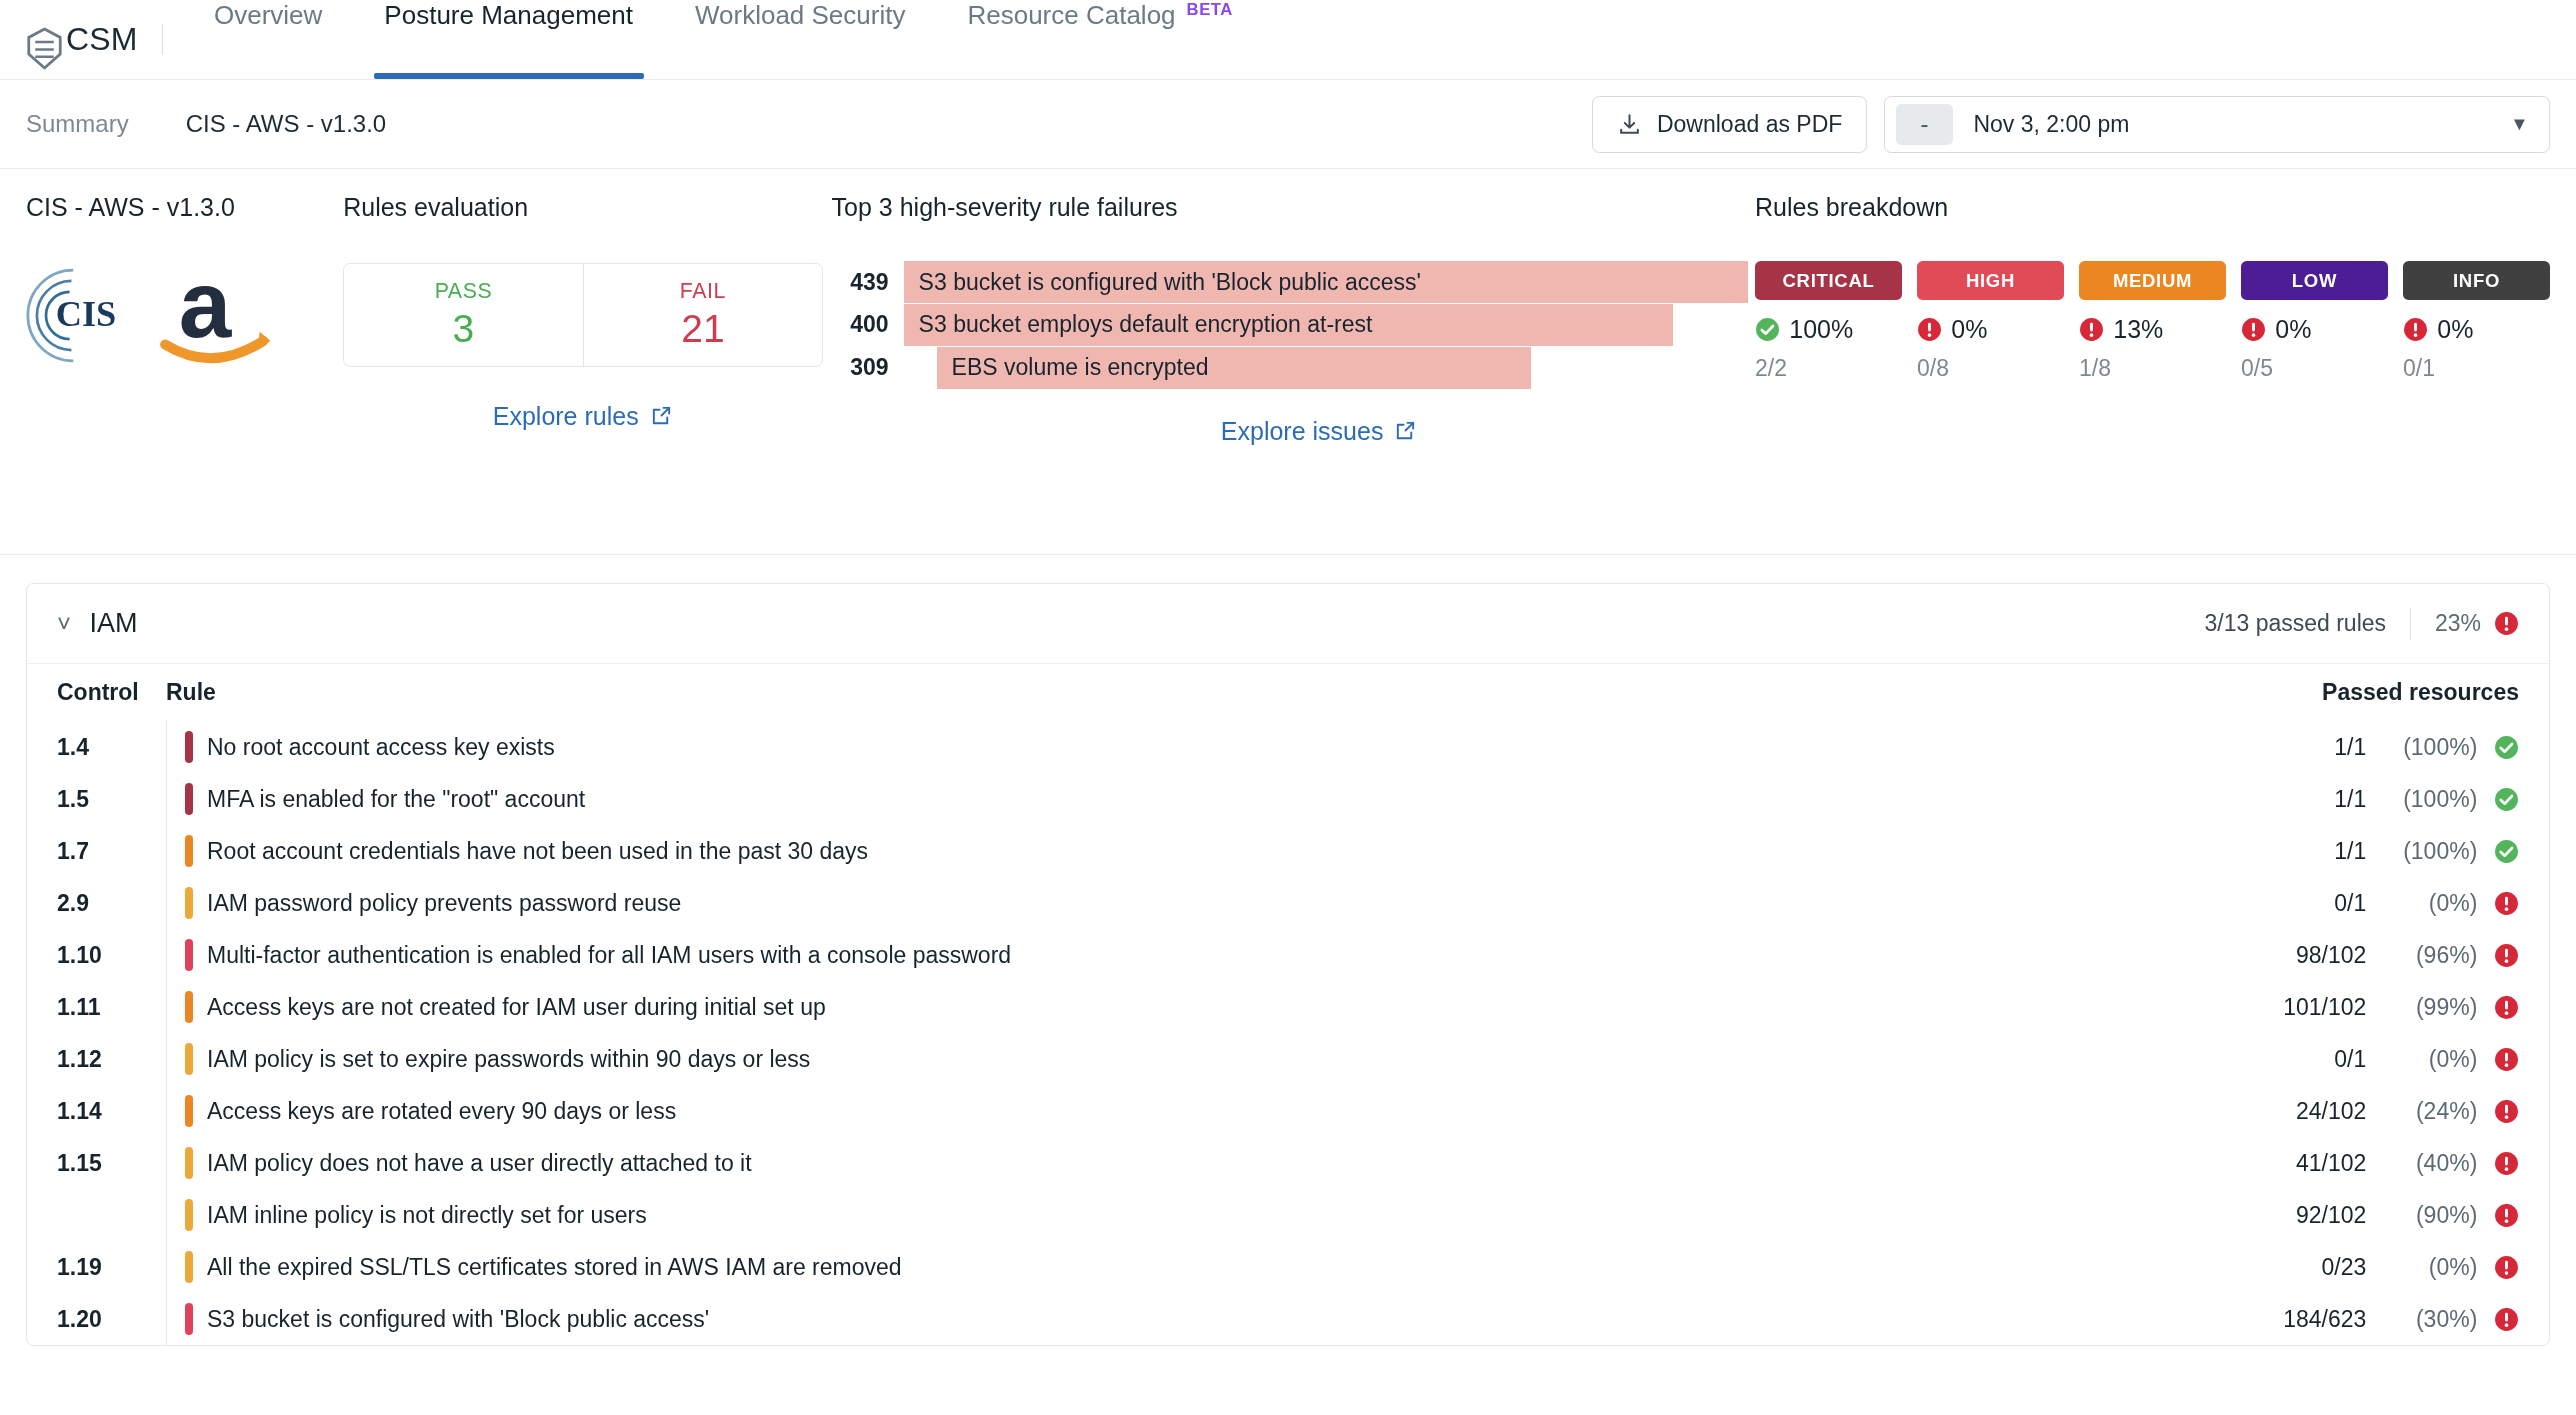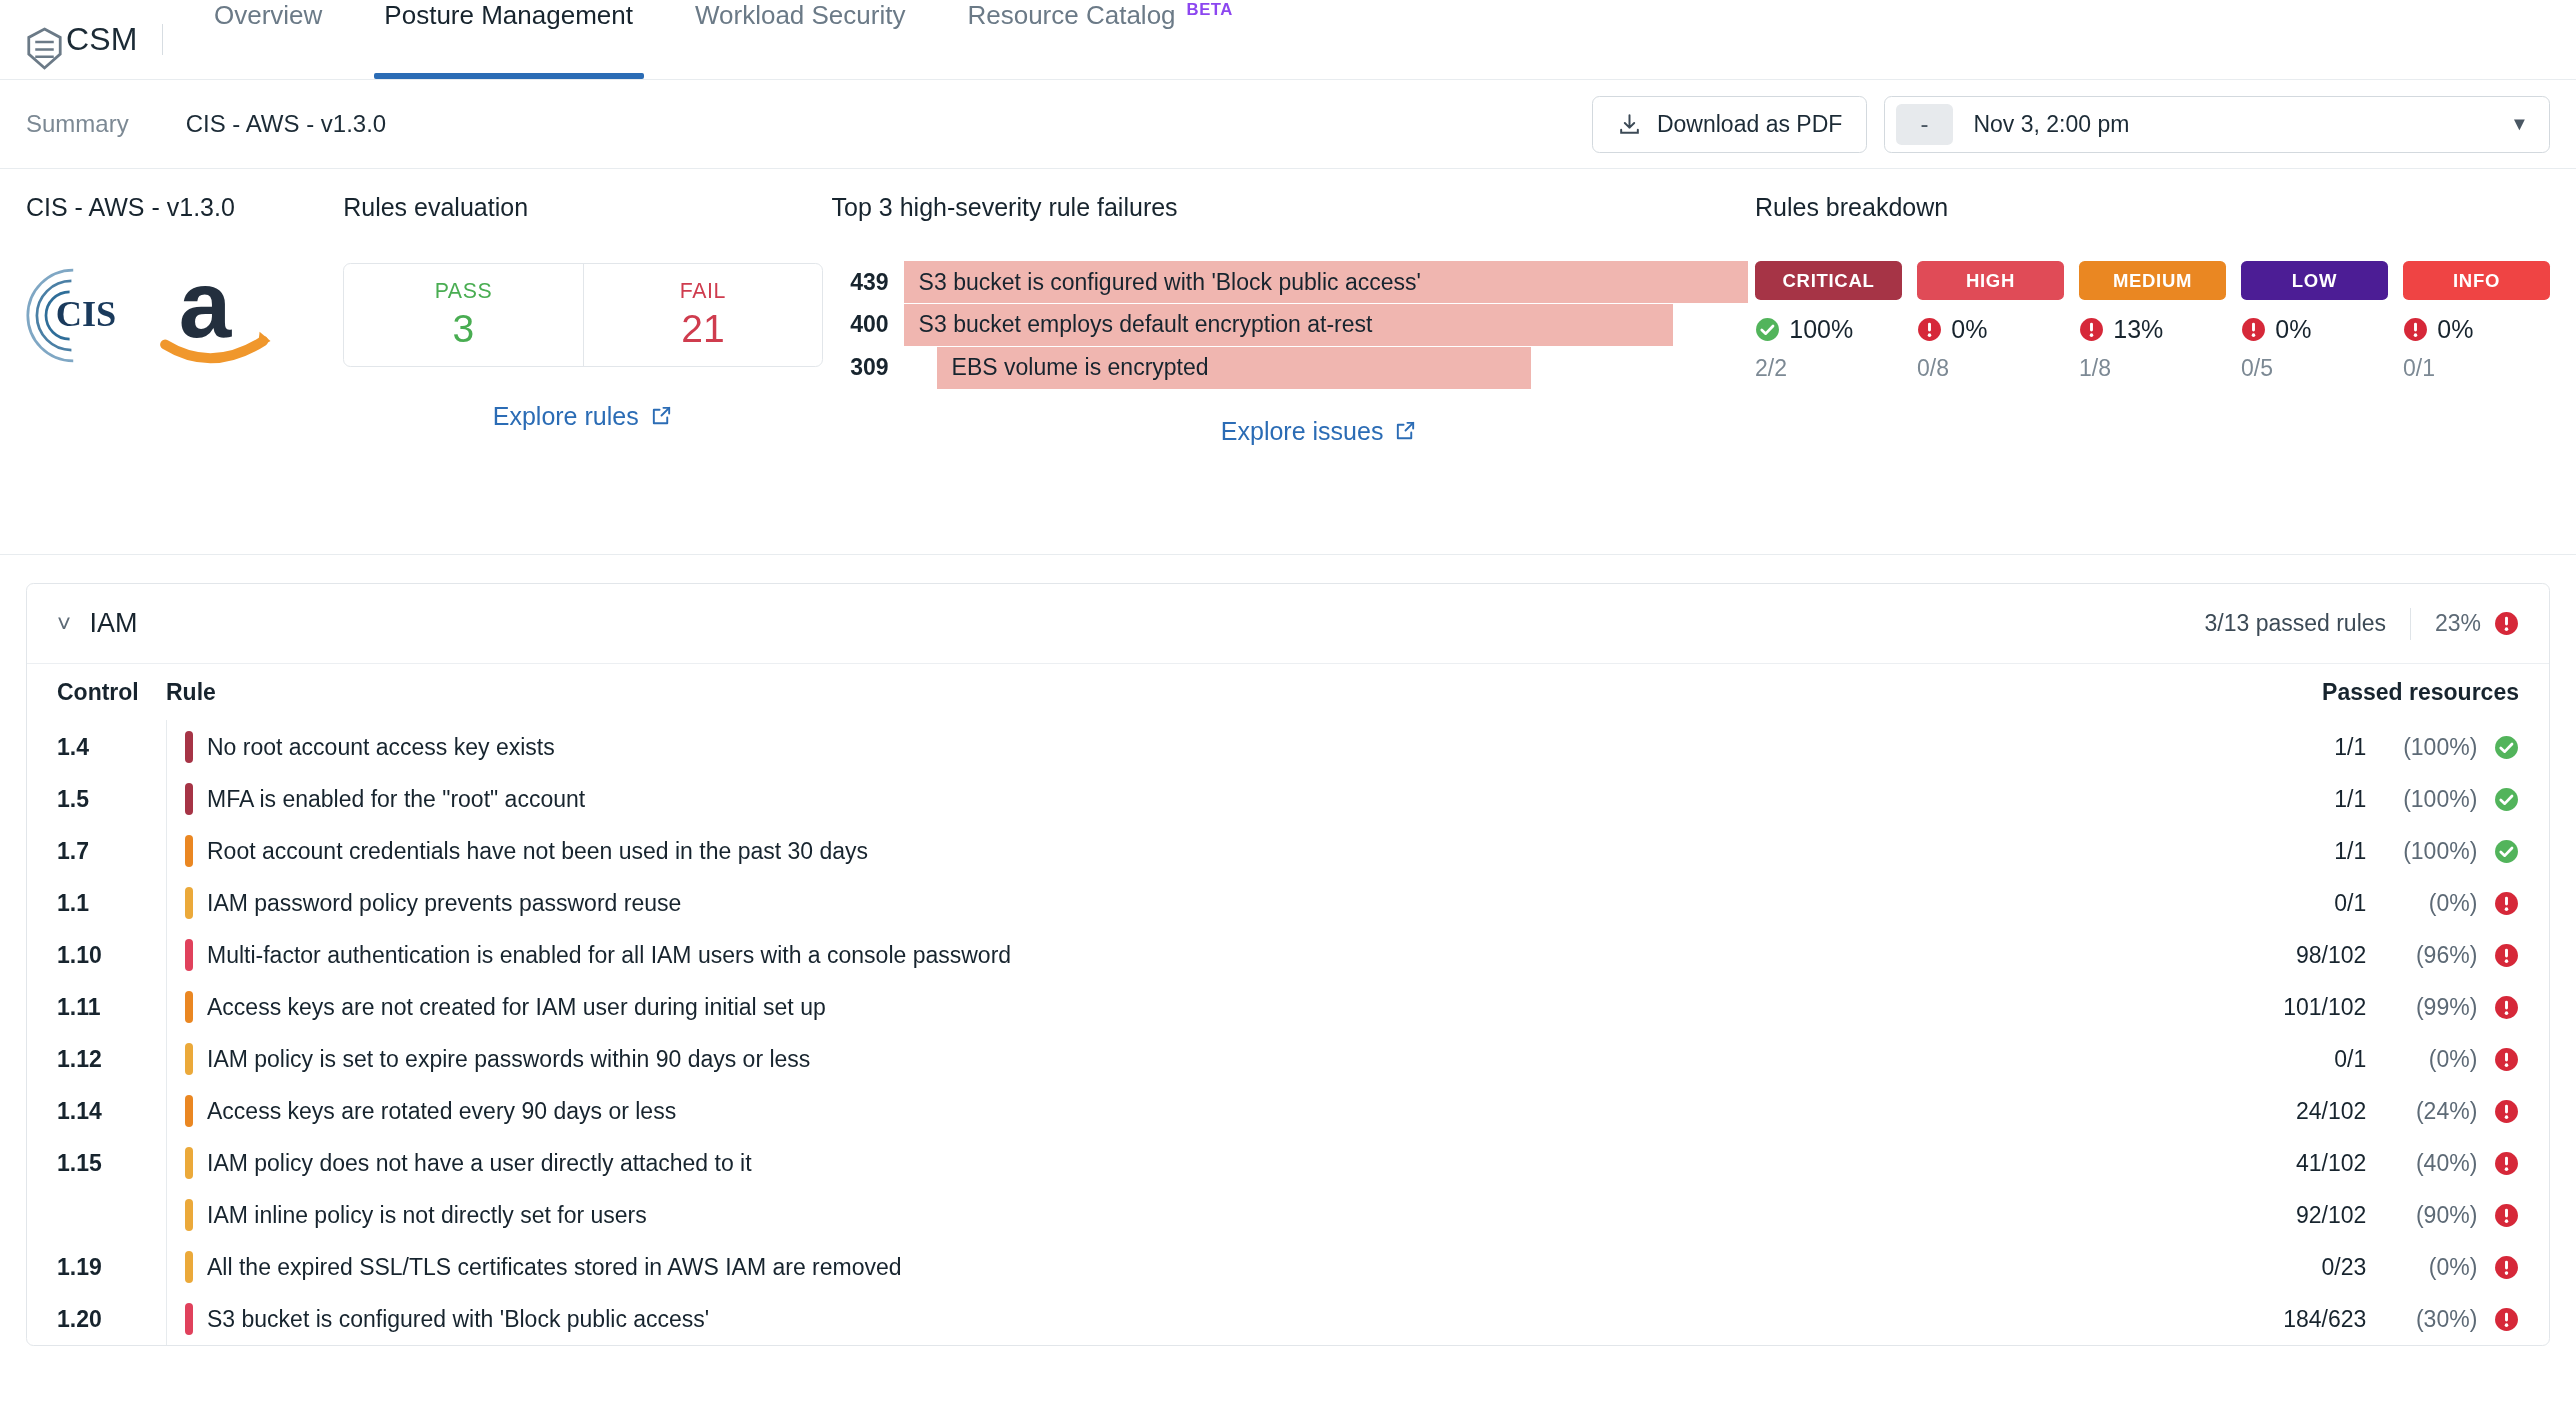--- a/index.html
+++ b/index.html
@@ -334,21 +334,21 @@
             <span class="ico"><svg viewBox="0 0 24 24" width="25" height="25">
                 <circle cx="12" cy="12" r="11" fill="#d62839"></circle>
                 <rect x="10.6" y="5.4" width="2.8" height="8.4" rx="1.4" fill="#fff"></rect>
                 <circle cx="12" cy="17.4" r="1.7" fill="#fff"></circle>
               </svg></span>
             <span>0%</span>
           </div>
           <div class="sev-frac">0/5</div>
         </div>
         <div class="sev-col">
-          <div class="sev-chip" style="background:#ef4444">INFO</div>
+          <div class="sev-chip" style="background:#404040">INFO</div>
           <div class="sev-pct">
             <span class="ico"><svg viewBox="0 0 24 24" width="25" height="25">
                 <circle cx="12" cy="12" r="11" fill="#d62839"></circle>
                 <rect x="10.6" y="5.4" width="2.8" height="8.4" rx="1.4" fill="#fff"></rect>
                 <circle cx="12" cy="17.4" r="1.7" fill="#fff"></circle>
               </svg></span>
             <span>0%</span>
           </div>
           <div class="sev-frac">0/1</div>
         </div>
@@ -420,21 +420,21 @@
                 <span class="p-pct">(100%)</span>
                 <span class="p-ico ico">
                   <svg viewBox="0 0 24 24" width="25" height="25">
                     <circle cx="12" cy="12" r="11" fill="#52b45b"></circle>
                     <path d="M6.5 12.4 L10.3 16 L17.3 8.6" fill="none" stroke="#fff" stroke-width="2.6" stroke-linecap="round" stroke-linejoin="round"></path>
                   </svg>
                 </span>
               </span></td>
           </tr>
           <tr>
-            <td class="td-control">1.1</td>
+            <td class="td-control">2.9</td>
             <td class="td-rule"><span class="sev-bar" style="background:#eba93a"></span><span>IAM password policy prevents password reuse</span></td>
             <td class="td-passed"><span class="passed-wrap">
                 <span class="p-frac">0/1</span>
                 <span class="p-pct">(0%)</span>
                 <span class="p-ico ico">
                   <svg viewBox="0 0 24 24" width="25" height="25">
                     <circle cx="12" cy="12" r="11" fill="#d62839"></circle>
                     <rect x="10.6" y="5.4" width="2.8" height="8.4" rx="1.4" fill="#fff"></rect>
                     <circle cx="12" cy="17.4" r="1.7" fill="#fff"></circle>
                   </svg>

